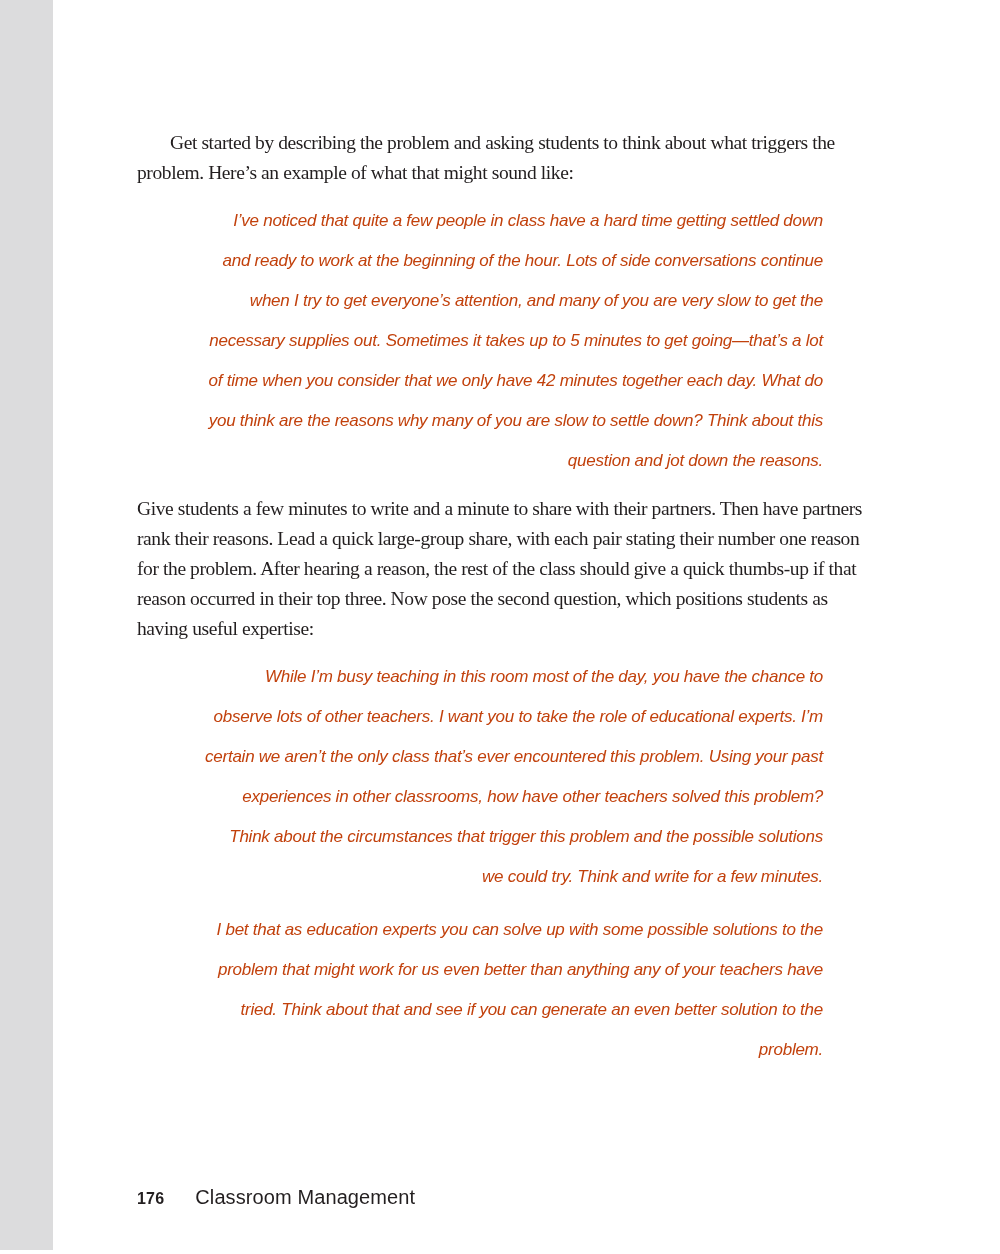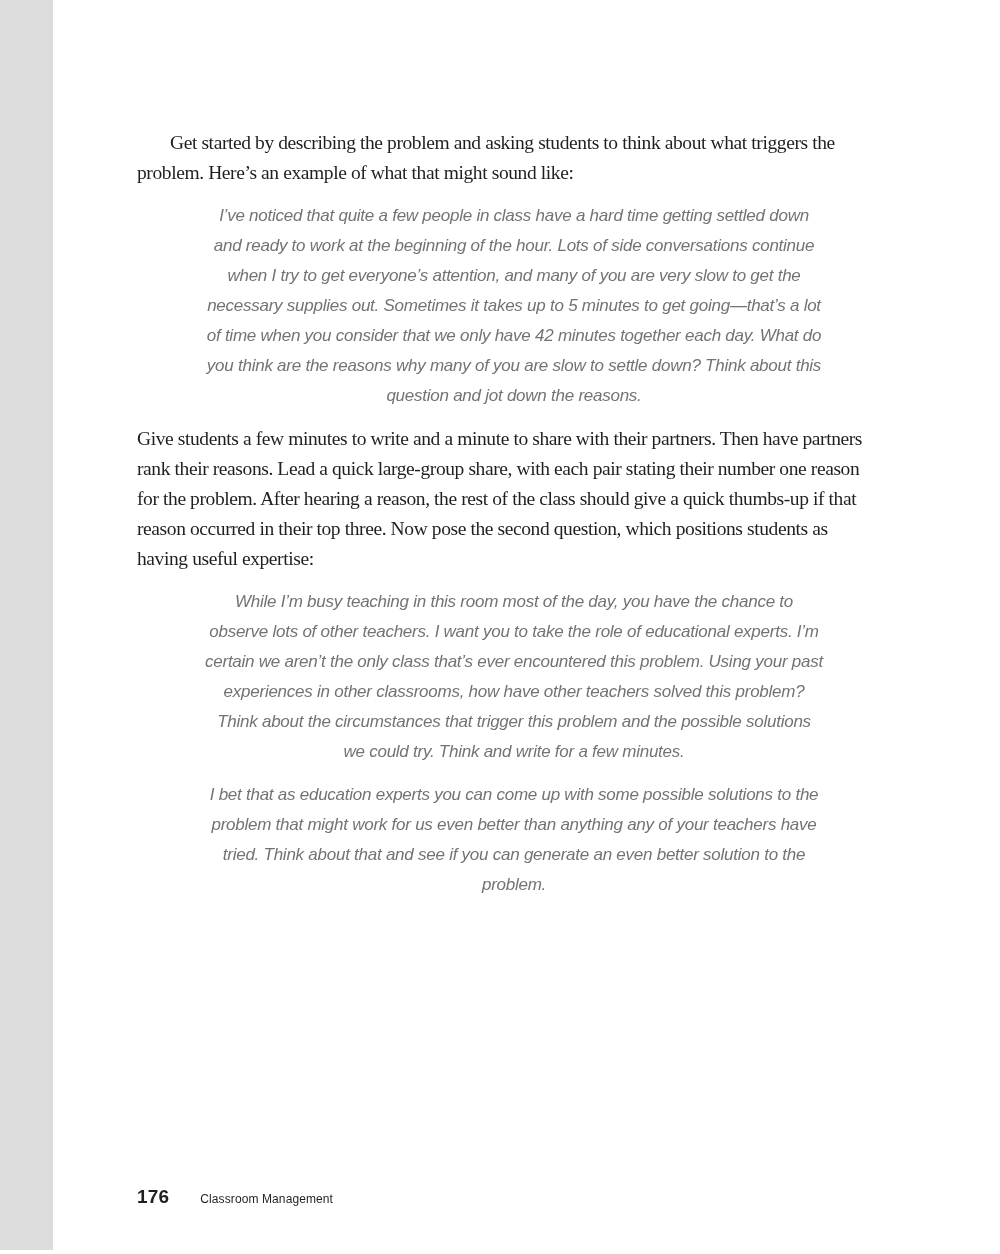--- a/index.html
+++ b/index.html
@@ -38,43 +38,43 @@
   }
   p.body.first { margin-top: 0; }
   p.body.indent { text-indent: 33px; }
 
   p.quote {
     margin: 13px 0 0 68px;
     width: 618px;
     font-family: "Liberation Sans", sans-serif;
     font-style: italic;
     font-size: 17px;
-    line-height: 30px;
+    line-height: 40px;
     letter-spacing: -0.25px;
-    color: #737373;
-    text-align: center;
+    color: #c2410c;
+    text-align: right;
   }
 
   .footer {
     position: absolute;
     left: 137px;
     top: 1186px;
     width: 740px;
     font-family: "Liberation Sans", sans-serif;
   }
   .footer-row { display: flex; align-items: baseline; }
   .page-number {
-    font-size: 19px;
+    font-size: 16px;
     font-weight: bold;
     color: #231f20;
     letter-spacing: 0.2px;
   }
   .book-title {
     margin-left: 31px;
-    font-size: 12px;
+    font-size: 20px;
     color: #231f20;
     letter-spacing: 0.1px;
   }
   .resource-note {
     margin: 8px 0 0 13px;
     font-size: 15px;
     color: #414042;
     letter-spacing: 0.1px;
   }
 </style>
@@ -88,21 +88,21 @@
   <main class="content">
     <p class="body indent first">Get started by describing the problem and asking students to think about what triggers the problem. Here’s an example of what that might sound like:</p>
 
     <p class="quote">I’ve noticed that quite a few people in class have a hard time getting settled down and ready to work at the beginning of the hour. Lots of side conversations continue when I try to get everyone’s attention, and many of you are very slow to get the necessary supplies out. Sometimes it takes up to 5 minutes to get going—that’s a lot of time when you consider that we only have 42 minutes together each day. What do you think are the reasons why many of you are slow to settle down? Think about this question and jot down the reasons.</p>
 
     <p class="body">Give students a few minutes to write and a minute to share with their partners. Then have partners rank their reasons. Lead a quick large-group share, with each pair stating their number one reason for the problem. After hearing a reason, the rest of the class should give a quick thumbs-up if that reason occurred in their top three. Now pose the second question, which positions students as having useful expertise:</p>
 
     <p class="quote">While I’m busy teaching in this room most of the day, you have the chance to observe lots of other teachers. I want you to take the role of educational experts. I’m certain we aren’t the only class that’s ever encountered this problem. Using your past experiences in other classrooms, how have other teachers solved this problem? Think about the circumstances that trigger this problem and the possible solutions we could try. Think and write for a few minutes.</p>
 
 
-    <p class="quote">I bet that as education experts you can come up with some possible solutions to the problem that might work for us even better than anything any of your teachers have tried. Think about that and see if you can generate an even better solution to the problem.</p>
+    <p class="quote">I bet that as education experts you can solve up with some possible solutions to the problem that might work for us even better than anything any of your teachers have tried. Think about that and see if you can generate an even better solution to the problem.</p>
 
 
   </main>
 
   <footer class="footer">
     <div class="footer-row">
       <span class="page-number">176</span>
       <span class="book-title">Classroom Management</span>
     </div>
   </footer>

